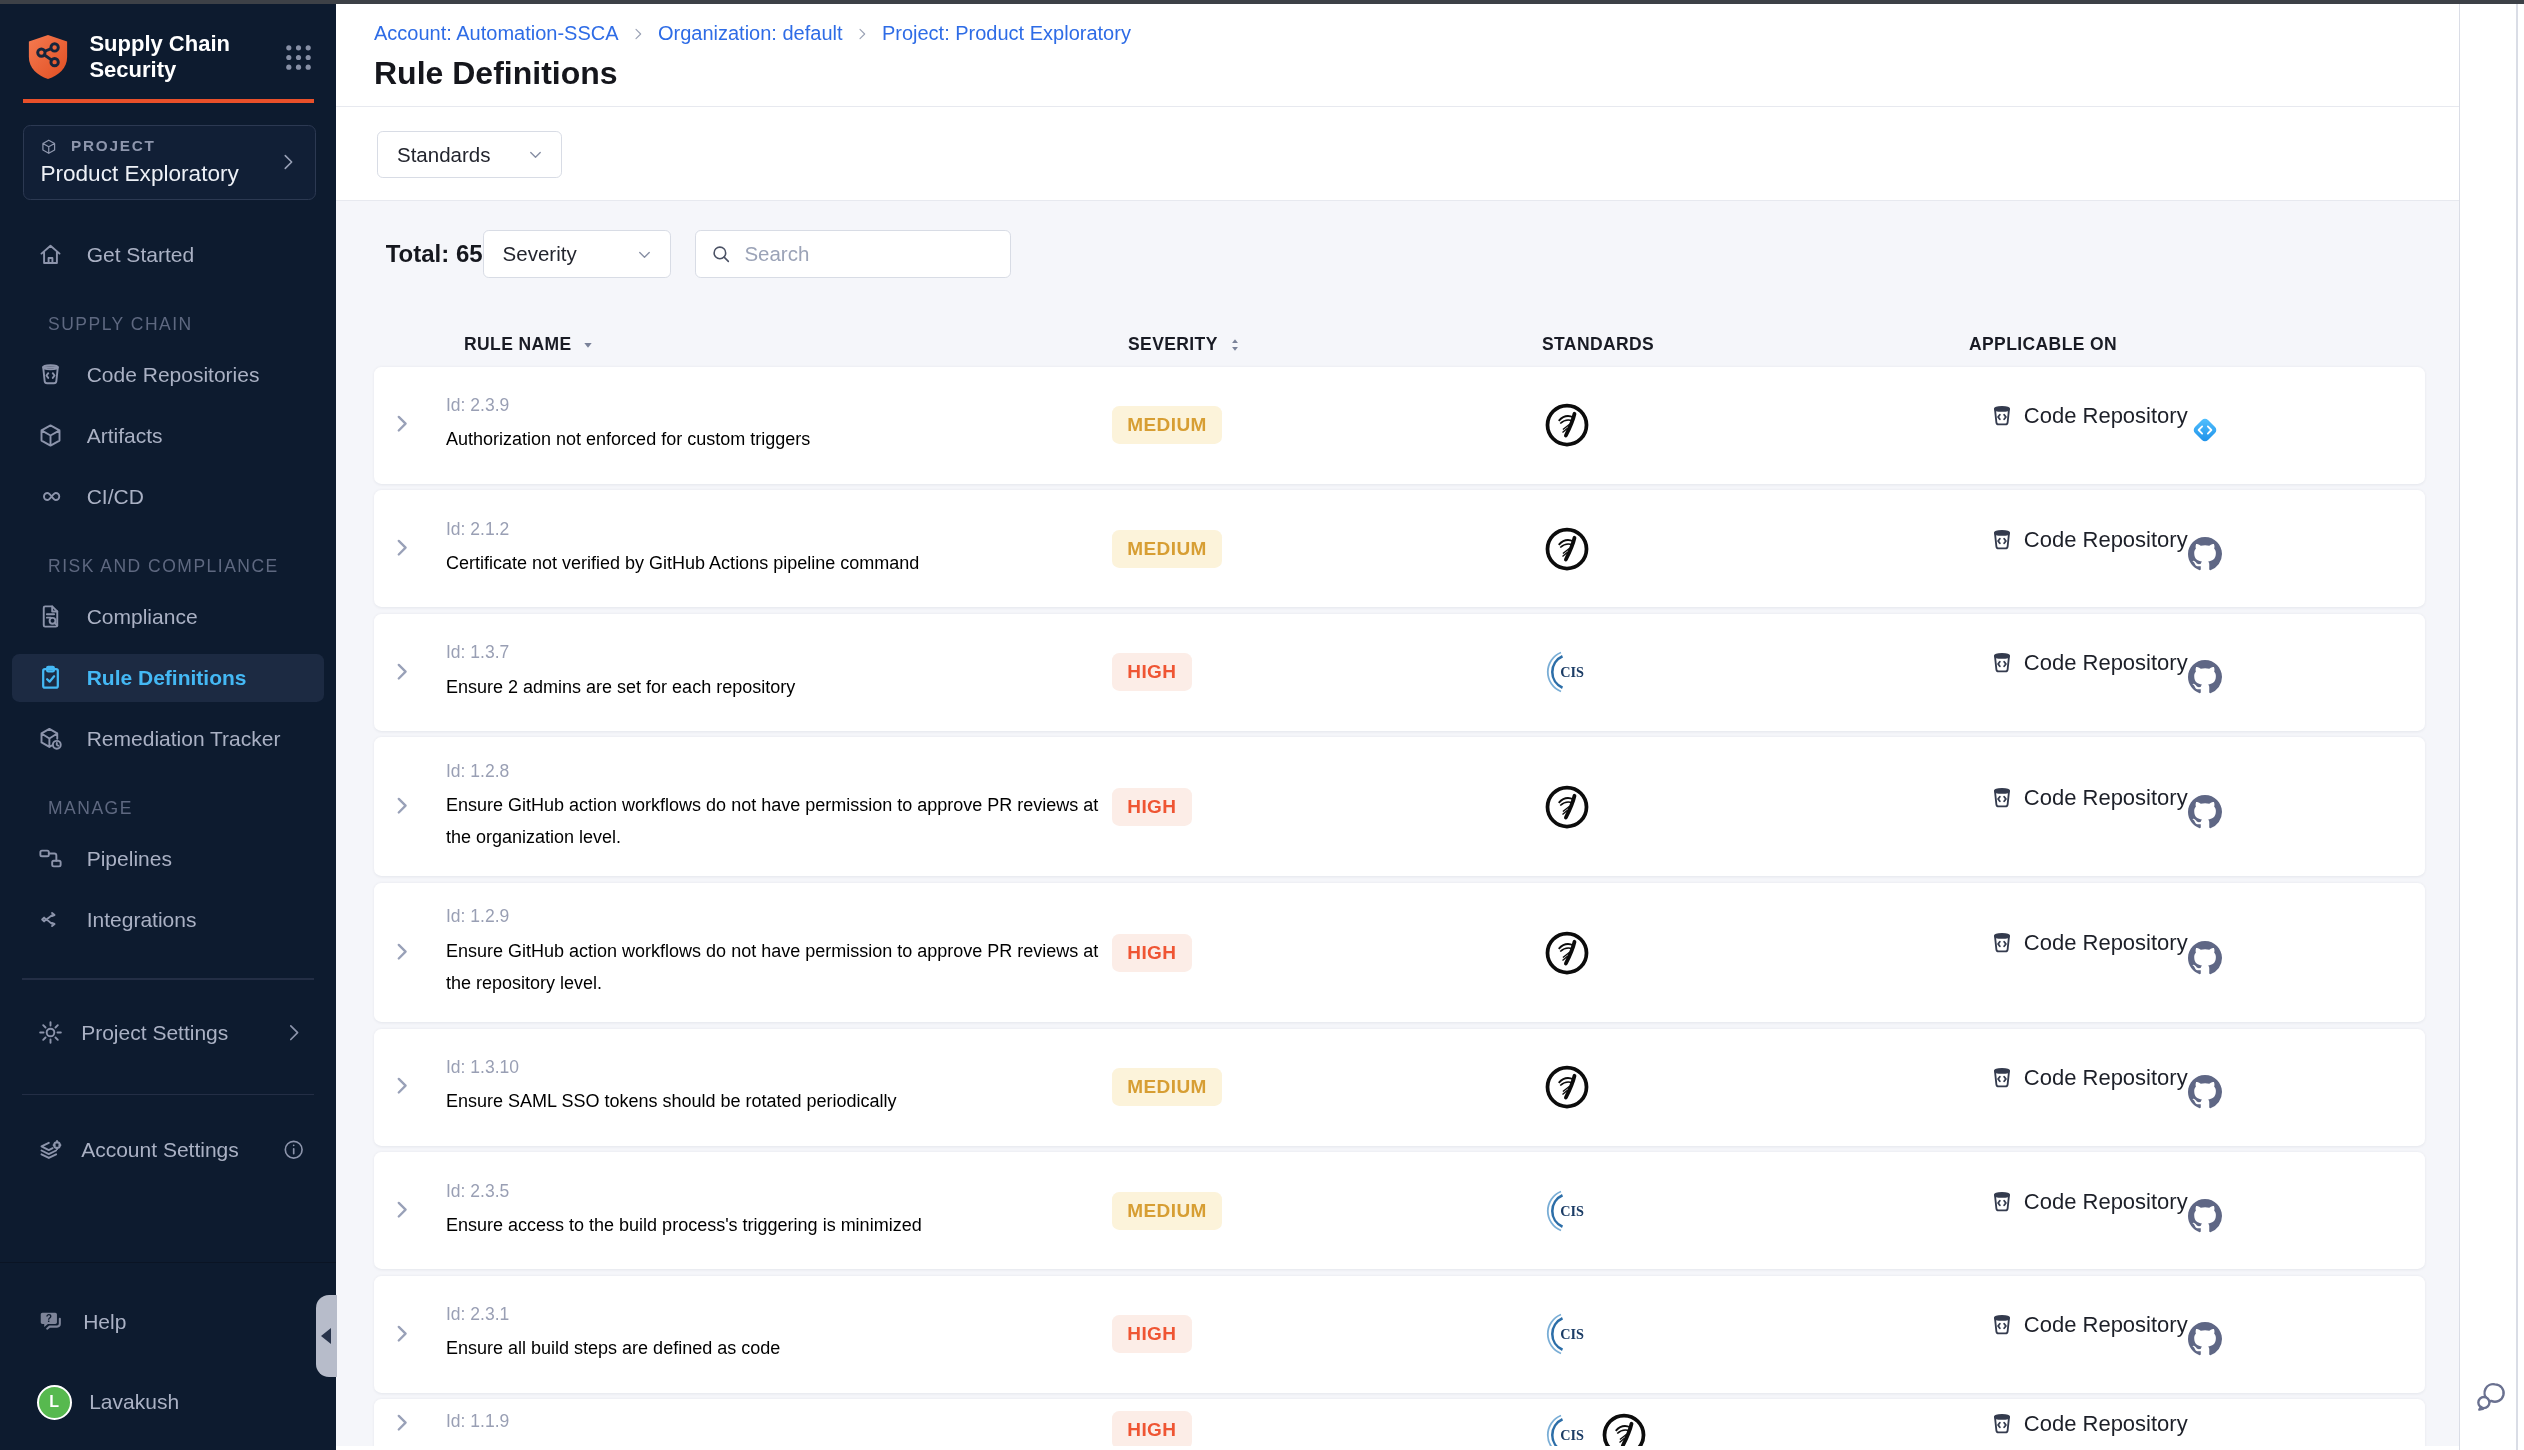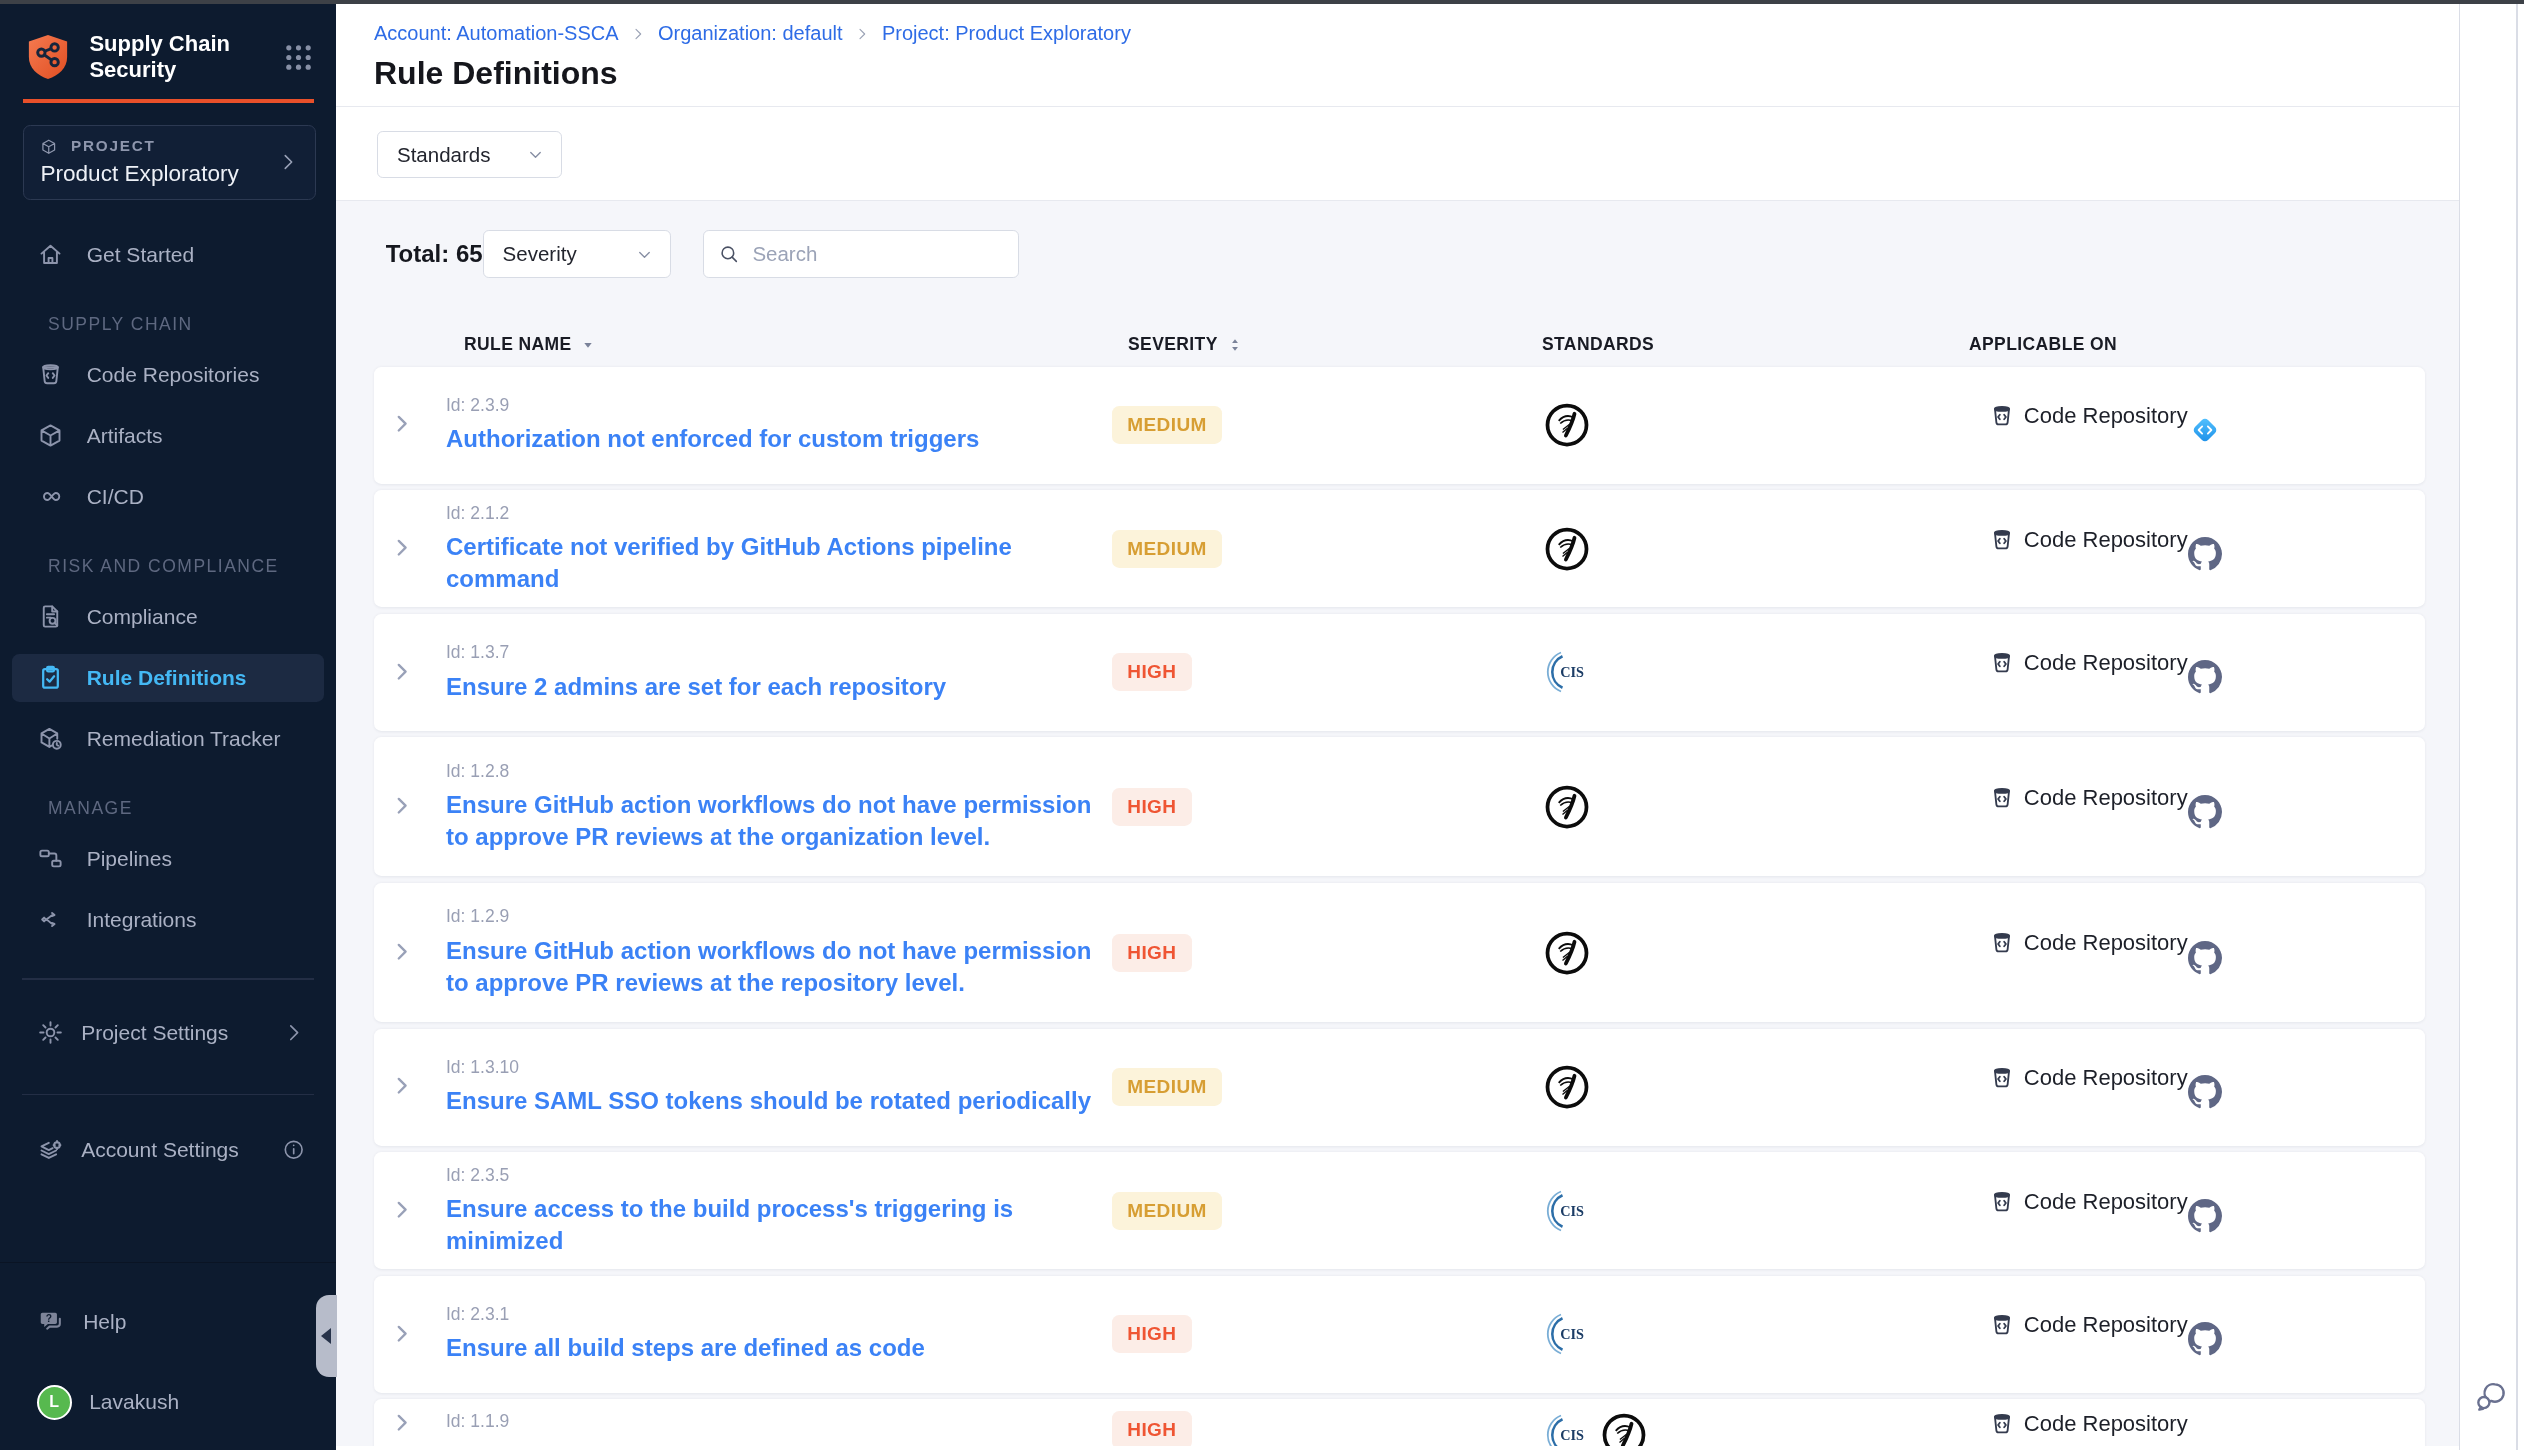--- a/index.html
+++ b/index.html
@@ -91,21 +91,21 @@
   .dropdown .dd-chev { width:19px; height:19px; color:#868ea3; }
   .dd-standards { width:185px; }
   .dd-severity { width:188px; height:48px; }
 
   .band { height:1245px; background:#f5f6fa; padding-left:38px; overflow:hidden; }
   .band-top { width:2051px; margin-top:29px; display:flex; align-items:center; justify-content:flex-start; }
   .total-text { margin-left:11.7px; font-size:24px; font-weight:bold; color:#15171e; }
   .band-controls { display:flex; align-items:center; gap:24px; }
   .searchbox {
     width:316px; height:48px; background:#ffffff; border:1.5px solid #d8dce5; border-radius:5.8px;
-    display:flex; align-items:center; padding:0 14.6px; gap:10.2px;margin-left:8px;
+    display:flex; align-items:center; padding:0 14.6px; gap:10.2px;
   }
   .searchbox .s-ic { width:22px; height:22px; color:#4a5164; }
   .searchbox input {
     border:none; outline:none; font-size:20.5px; color:#23252e; width:100%;
     font-family:"Liberation Sans", sans-serif; background:transparent;
   }
   .searchbox input::placeholder { color:#9ba3b7; }
 
   .grid-cols { display:grid; grid-template-columns:72px 666px 358px 438px 1fr; width:2051px; }
   .thead { margin-top:56px; font-size:17.5px; font-weight:bold; color:#191b24; letter-spacing:0.4px; align-items:center; }
@@ -120,21 +120,21 @@
   .card {
     background:#ffffff; border-radius:7.3px; min-height:117px; align-items:center;
     box-shadow:0 0.7px 2.9px rgba(20,30,60,0.07); cursor:pointer;
   }
   .card.two { min-height:139px; }
   .card.partial { align-items:start; }
   .card.partial > * { padding-top:11.7px; }
   .cell-chev { padding-left:16px; }
   .cell-chev svg { width:23.4px; height:23.4px; color:#99a1b8; stroke-width:2.4; cursor:pointer; }
   .cell-name .rid { font-size:17.5px; color:#999fb4; margin-bottom:7.3px; }
-  .cell-name .rname { font-size:24px; font-weight:700; color:#3b82f6; line-height:32px; max-width:658px; }
+  .cell-name .rname { font-size:18px; font-weight:400; color:#000000; line-height:32px; max-width:658px; }
   .badge {
     display:inline-block; padding:8px 15.3px; border-radius:7.3px;
     font-size:19px; font-weight:bold; letter-spacing:0.4px;
   }
   .cell-std { padding-left:73px; display:flex; align-items:center; gap:8.8px; }
   .cell-std svg { width:48px; height:48px; }
   .cell-app { padding-left:81px; display:flex; flex-direction:row; align-items:flex-start; }
   .app-line { display:flex; align-items:center; gap:8.8px; font-size:22px; color:#1d2029; }
   .app-line .repo-ic { width:26px; height:26px; color:#343b4e; }
   .providers { margin-top:10.2px; display:flex; gap:8.8px; }

